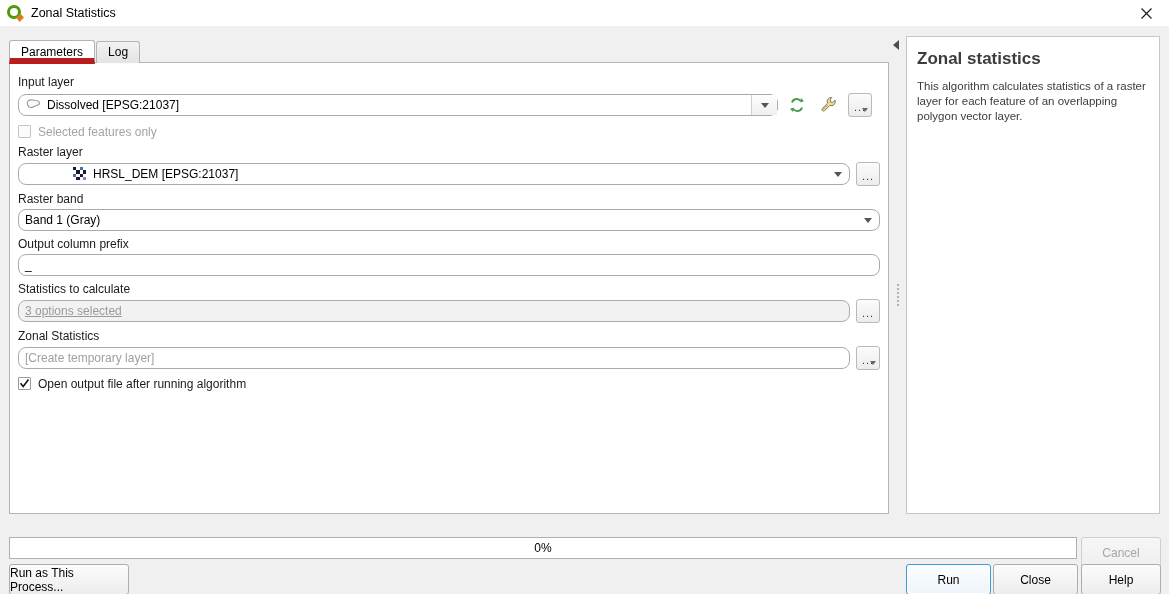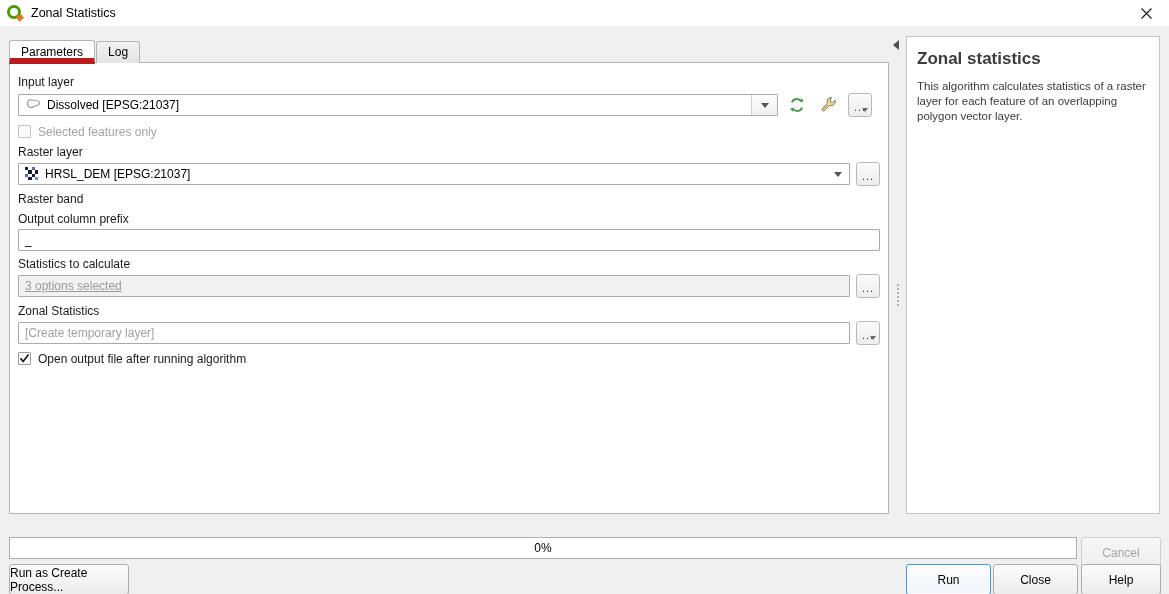--- a/index.html
+++ b/index.html
@@ -134,21 +134,21 @@
   
   .ctl {
     height: 22px;
     box-sizing: border-box;
     border: 1px solid #aaaaaa;
     background: #ffffff;
     display: flex;
     align-items: center;
     font-size: 12px;
     color: #000;
-    border-radius: 1px;
+    border-radius: 8px;
   }
   .ctl.disabled {
     background: #f2f2f2;
     color: #9a9a9a;
   }
   .ctl .txt {
     padding-left: 6px;
     white-space: nowrap;
     overflow: hidden;
     text-overflow: ellipsis;
@@ -426,21 +426,21 @@
       </div>
     </div>
 
     <div class="cb-row">
       <span class="cbox dis"></span>
       <span class="cb-label dis">Selected features only</span>
     </div>
 
     <div class="field-label">Raster layer</div>
     <div class="row">
-      <div class="ctl" style="width:832px;">
+      <div class="ctl" style="width:832px;padding-left:48px;">
         <span class="icon-raster">
           <svg width="13" height="13" viewBox="0 0 12 12" shape-rendering="crispEdges">
             <rect x="0" y="0" width="12" height="12" fill="#ffffff"></rect>
             <rect x="0" y="0" width="3" height="3" fill="#1b1b2e"></rect>
             <rect x="6" y="0" width="3" height="3" fill="#4a6fa5"></rect>
             <rect x="3" y="3" width="3" height="3" fill="#1b1b2e"></rect>
             <rect x="9" y="3" width="3" height="3" fill="#1b1b2e"></rect>
             <rect x="0" y="6" width="3" height="3" fill="#4a6fa5"></rect>
             <rect x="6" y="6" width="3" height="3" fill="#1b1b2e"></rect>
             <rect x="3" y="9" width="3" height="3" fill="#1b1b2e"></rect>
@@ -451,20 +451,28 @@
         <span class="combo-arrow plain">
             <i class="caret"></i>
           </span>
       </div>
       <div class="toolbtn">
         <span class="dots">...</span>
       </div>
     </div>
 
     <div class="field-label">Raster band</div>
+    <div class="row">
+      <div class="ctl" style="width:864px;">
+        <span class="txt">Band 1 (Gray)</span>
+        <span class="combo-arrow plain">
+            <i class="caret"></i>
+          </span>
+      </div>
+    </div>
 
     <div class="field-label">Output column prefix</div>
     <div class="row">
       <div class="ctl" style="width:864px;">
         <span class="txt">_</span>
       </div>
     </div>
 
     <div class="field-label">Statistics to calculate</div>
     <div class="row">
@@ -514,16 +522,16 @@
 <div class="help-panel">
   <h1 class="help-title">Zonal statistics</h1>
   <div class="help-body">This algorithm calculates statistics of a raster layer for each feature of an overlapping polygon vector layer.</div>
 </div>
 
 <div class="progress">
   <span>0%</span>
 </div>
 
 <div class="btn disabled" id="btn-cancel">Cancel</div>
-<div class="btn" id="btn-batch">Run as Create Process...</div>
+<div class="btn" id="btn-batch">Run as This Process...</div>
 <div class="btn focus" id="btn-run">Run</div>
 <div class="btn" id="btn-close">Close</div>
 <div class="btn" id="btn-help">Help</div>
 
 </body></html>

